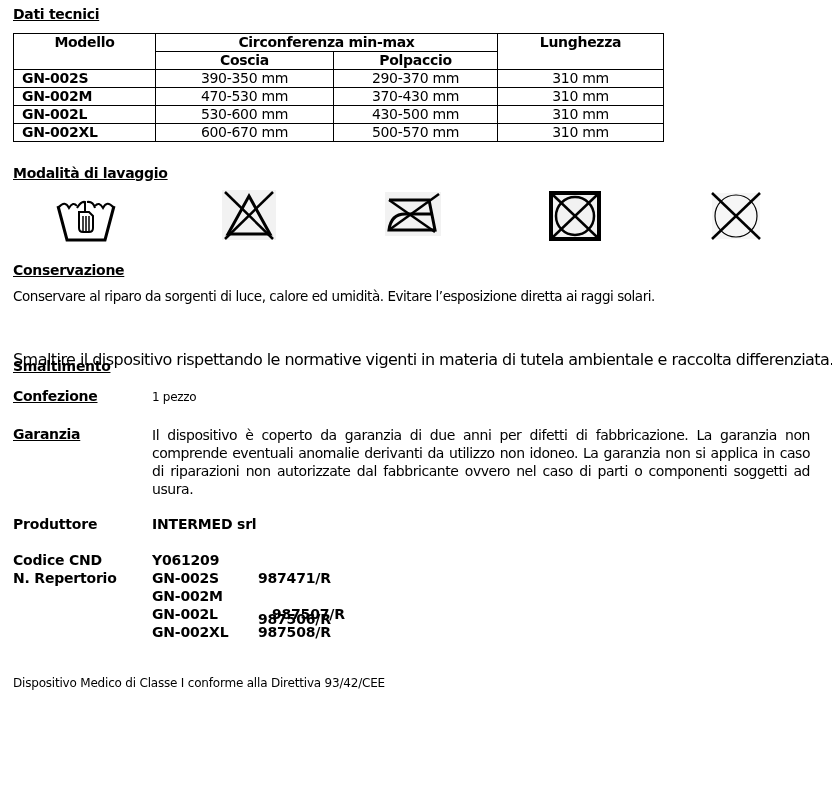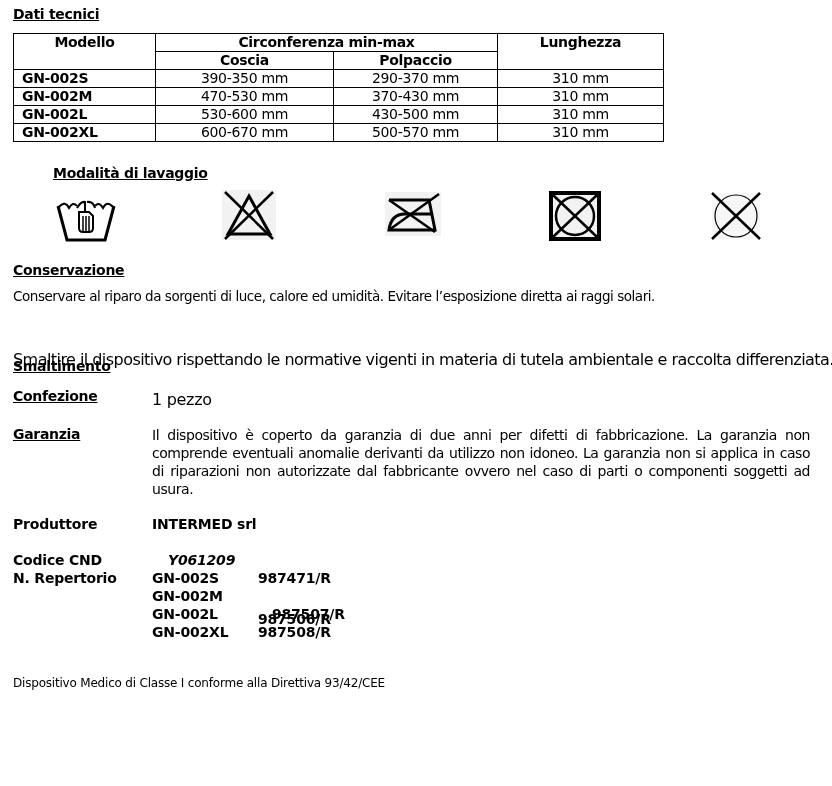--- a/index.html
+++ b/index.html
@@ -1,21 +1,21 @@
 <!DOCTYPE html>
 <html><head>
 <meta charset="utf-8">
 <style>
   html, body { margin:0; padding:0; background:#ffffff; }
   body { width:832px; height:786px; position:relative; overflow:hidden;
          font-family:"DejaVu Sans", sans-serif; color:#000; }
   .abs { position:absolute; }
   .h { font-weight:bold; font-size:14px; text-decoration:underline; white-space:nowrap; letter-spacing:-0.3px; }
   .b { font-weight:bold; font-size:14px; white-space:nowrap; letter-spacing:-0.2px; }
-  .t { font-size:16px; white-space:nowrap; letter-spacing:-0.3px; }
+  .t { font-size:12px; white-space:nowrap; letter-spacing:-0.3px; }
 
   table.spec { position:absolute; left:13px; top:33px; border-collapse:collapse;
                font-size:14px; letter-spacing:-0.3px; }
   table.spec td, table.spec th { border:1.5px solid #000; padding:0; height:17px; line-height:17px; }
   table.spec th { font-weight:bold; text-align:center; vertical-align:top; }
   table.spec td.model { font-weight:bold; text-align:left; padding-left:8px; }
   table.spec td.val { text-align:center; }
   table.spec tbody td { border-top:1.5px solid #000; }
 
   .icon { position:absolute; }
@@ -67,21 +67,21 @@
     </tr>
     <tr>
       <td class="model">GN-002XL</td>
       <td class="val">600-670 mm</td>
       <td class="val">500-570 mm</td>
       <td class="val">310 mm</td>
     </tr>
   </tbody>
 </table>
 
-<div class="abs h" style="left:13px; top:165px;margin-left:40px;">Modalità di lavaggio</div>
+<div class="abs h" style="left:13px; top:165px;">Modalità di lavaggio</div>
 
 <div class="icon" style="left:55px; top:198px;">
   <svg width="62" height="46" viewBox="0 0 62 46">
     <path d="M3 8 L12 42 L50 42 L59 8" fill="none" stroke="#000" stroke-width="3"></path>
     <path d="M4 9 Q10 2 14 10 Q18 3 22 8" fill="none" stroke="#000" stroke-width="2"></path>
     <path d="M40 8 Q44 3 48 10 Q52 2 58 9" fill="none" stroke="#000" stroke-width="2"></path>
     <path d="M22 10 Q26 3 30 4 L30 14 M32 4 Q38 3 40 10" fill="none" stroke="#000" stroke-width="2"></path>
     <path d="M24 14 L34 14 L38 18 L38 30 Q38 34 34 34 L28 34 Q24 34 24 30 Z" fill="#fff" stroke="#000" stroke-width="2"></path>
     <path d="M28 18 L28 33 M31 18 L31 33 M34 18 L34 33" stroke="#000" stroke-width="1.5"></path>
   </svg>
@@ -134,21 +134,21 @@
 <div class="abs h" style="left:13px; top:388px;text-decoration:underline;">Confezione</div>
 <div class="abs t" style="left:152px; top:390px;">1 pezzo</div>
 
 <div class="abs h" style="left:13px; top:426px;">Garanzia</div>
 <div class="para" style="left:152px; top:426px; width:658px; letter-spacing:-0.45px;">Il dispositivo è coperto da garanzia di due anni per difetti di fabbricazione. La garanzia non comprende eventuali anomalie derivanti da utilizzo non idoneo. La garanzia non si applica in caso di riparazioni non autorizzate dal fabbricante ovvero nel caso di parti o componenti soggetti ad usura.</div>
 
 <div class="abs b" style="left:13px; top:516px;">Produttore</div>
 <div class="abs b" style="left:152px; top:516px;">INTERMED srl</div>
 
 <div class="abs b" style="left:13px; top:552px;">Codice CND</div>
-<div class="abs b" style="left:168px; top:552px;font-style:italic;">Y061209</div>
+<div class="abs b" style="left:152px; top:552px;">Y061209</div>
 
 <div class="abs b" style="left:13px; top:570px;">N. Repertorio</div>
 
 <div class="abs b" style="left:152px; top:570px;">GN-002S</div>
 <div class="abs b" style="left:258px; top:570px;">987471/R</div>
 <div class="abs b" style="left:152px; top:588px;">GN-002M</div>
 <div class="abs b" style="left:258px; top:611px;">987506/R</div>
 <div class="abs b" style="left:152px; top:606px;">GN-002L</div>
 <div class="abs b" style="left:272px; top:606px;">987507/R</div>
 <div class="abs b" style="left:152px; top:624px;">GN-002XL</div>

